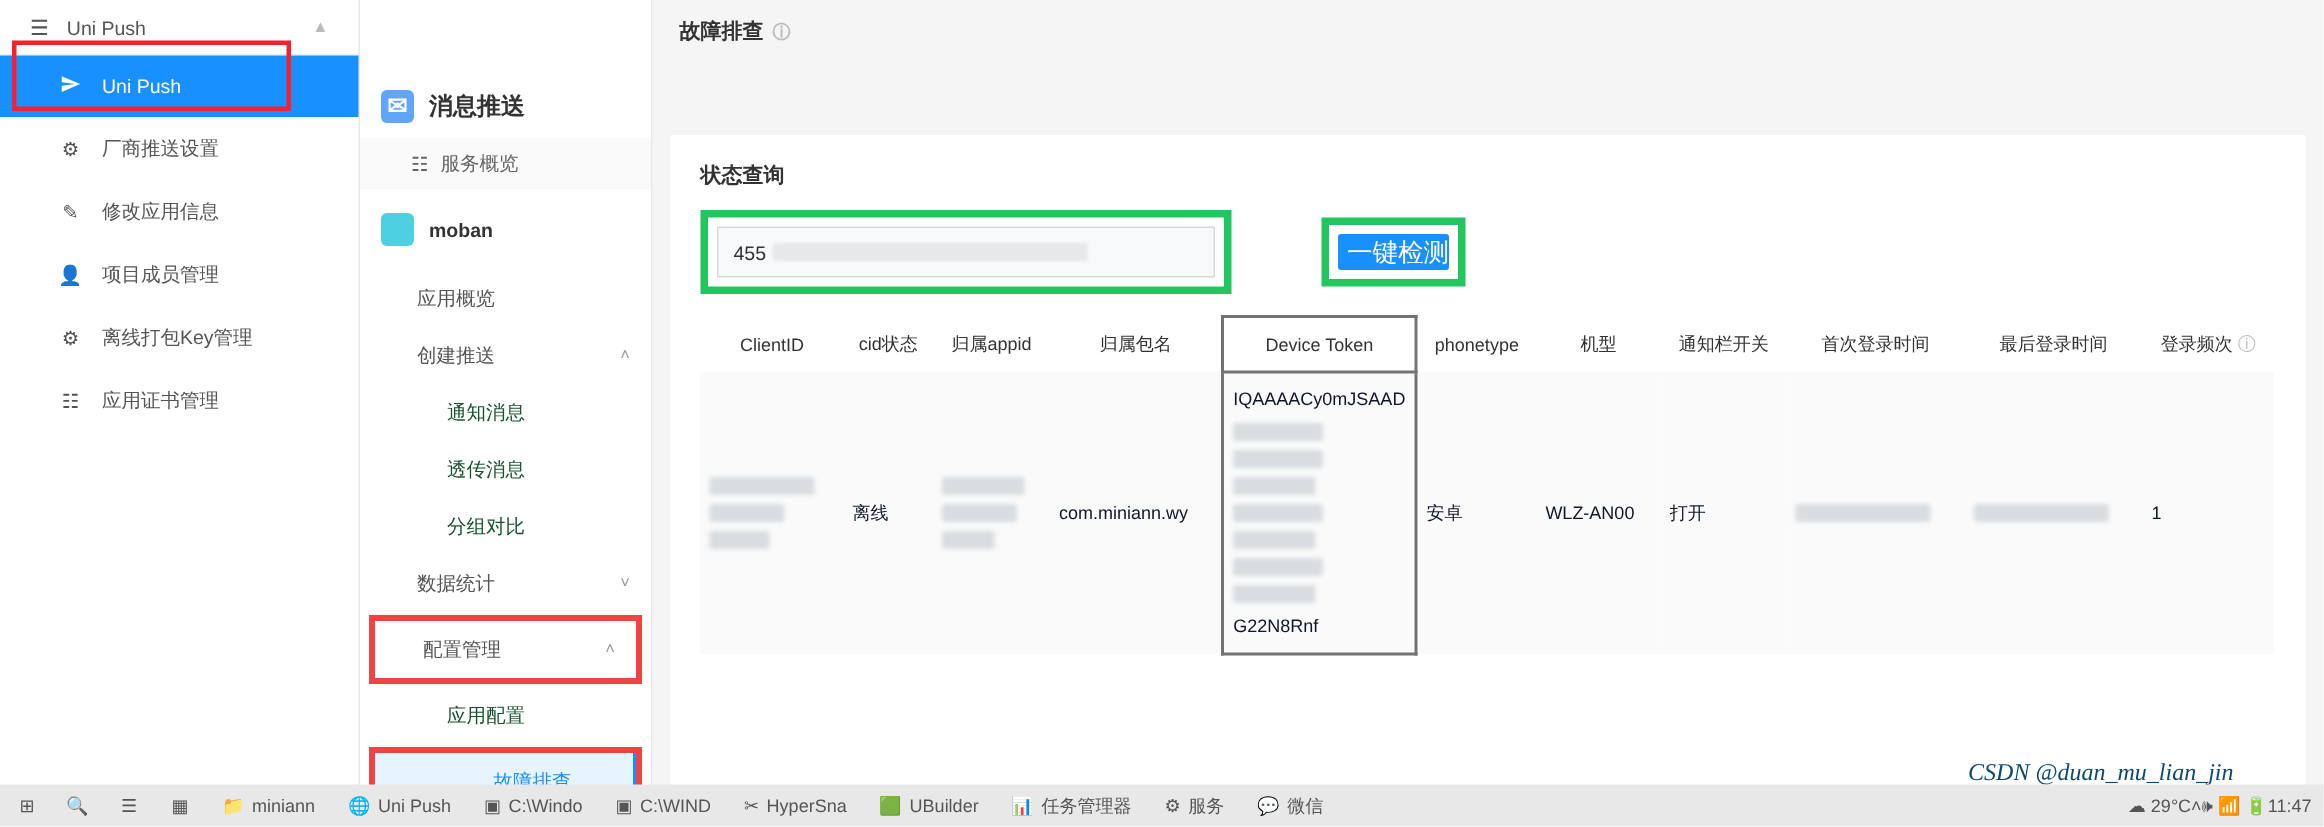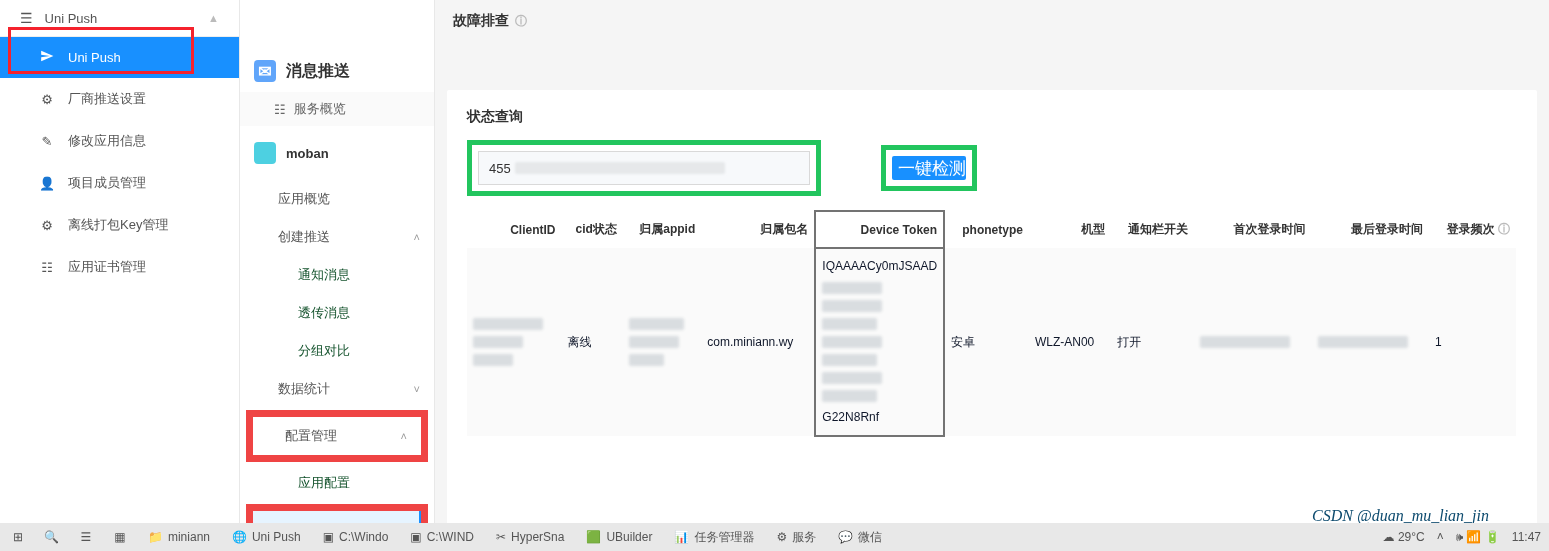--- a/index.html
+++ b/index.html
@@ -18,46 +18,46 @@
     .mid-col { width: 195px; float: left; background: #fff; height: 540px; border-right: 1px solid #e8e8e8; padding-top: 50px; }
     .mid-header { display: flex; align-items: center; gap: 10px; padding: 10px 14px; font-size: 16px; font-weight: 600; }
     .mid-header .bubble { width: 22px; height: 22px; background: #60a5fa; border-radius: 4px; display: inline-flex; align-items: center; justify-content: center; color: #fff; }
     .mid-trunc { padding: 8px 14px 8px 34px; color: #666; background: #fafafa; display:flex; align-items:center; gap:8px; }
     .mid-moban { display: flex; align-items: center; gap: 10px; padding: 16px 14px; font-weight: 600; }
     .mid-moban .ic { width: 22px; height: 22px; background: #4dd0e1; border-radius: 4px; }
     .sub-item { padding: 10px 14px 10px 38px; color: #555; display: flex; align-items: center; justify-content: space-between; cursor:pointer; }
     .sub-item .chev { font-size: 11px; color: #999; }
     .sub-sub { padding: 10px 14px 10px 58px; color: #14532d; cursor:pointer; font-size:13px; }
     .sub-sub.active { color: #1890ff; background: #e6f4ff; border-right: 2px solid #1890ff; }
-    .mid-col .redbox { border: 7px solid #ef4444; margin: 2px 6px; text-align: center; }
+    .mid-col .redbox { border: 4px solid #ef4444; margin: 2px 6px; text-align: center; }
 
     .main { margin-left: 435px; padding: 0 12px; height: 540px; background: #f5f5f5; overflow: hidden; }
     .card { background: #fff; margin-top: 48px; border-radius: 2px; padding: 18px 20px; height: 490px; }
     .page-title { padding: 12px 6px; font-size: 14px; font-weight: 600; color: #333; display:flex; align-items:center; gap:6px; }
     .help { color: #bbb; font-size: 12px; }
 
     .section-title { font-size: 14px; font-weight: 600; margin-bottom: 14px; }
     .query-row { display: flex; align-items: center; gap: 60px; margin-bottom: 14px; }
     .input-wrap { width: 332px; height: 34px; border: 1px solid #d9d9d9; display: flex; align-items: center; padding: 0 10px; background: #f7f9fb; }
     .blur-strip { display:inline-block; height:12px; background:#e6e8ea; border-radius:2px; filter: blur(1px); }
     .btn-detect { width: 74px; height: 24px; background: #1890ff; color: #fff; display: inline-flex; align-items: center; justify-content: flex-end; font-size: 17px; cursor: pointer; border-radius: 2px; }
     .redframe { border: 5px solid #22c55e; padding: 6px; display: inline-block; }
 
     table { width: 100%; border-collapse: collapse; margin-top: 12px; }
-    th { text-align: right; font-weight: 700; color: #333; padding: 10px 6px; font-size: 12px; }
+    th { text-align: center; font-weight: 400; color: #333; padding: 10px 6px; font-size: 12px; }
     td { padding: 8px 6px; vertical-align: middle; font-size: 12px; color: #0f172a; }
     tbody tr { background: #fafafa; }
     .red-col { border: 2px solid #737373; margin-top: 28px; }
 
     .watermark { position: absolute; right: 60px; bottom: 26px; color: #0c4a6e; font-size: 16px; font-style: italic; font-family: Georgia, serif; }
 
     .taskbar { position: absolute; left: 0; right: 0; bottom: 0; height: 28px; background: #e8e8e8; display: flex; align-items: center; padding: 0 8px; gap: 14px; font-size: 12px; color: #555; overflow:hidden; }
     .taskbar .tb-ic { width: 20px; height: 20px; display: inline-flex; align-items: center; justify-content: center; border-radius: 2px; }
     .taskbar .tb-item { display: inline-flex; align-items: center; gap: 5px; padding:2px 4px; }
-    .taskbar .right { margin-left: auto; display: flex; align-items: flex-start; gap: 12px; }
+    .taskbar .right { margin-left: auto; display: flex; align-items: flex-start; }
 
     .active-redframe { position:absolute; border:3px solid #f5222d; pointer-events:none; }
 
     .blurred-cell { display:flex; flex-direction:column; gap:6px; filter: blur(1.5px); }
     .blurred-cell span { background:#d9dde0; height:12px; border-radius:2px; }
   </style>
 </head>
 <body>
 
 <div class="active-redframe" style="left:8px; top:27px; width:186px; height:47px;"></div>

